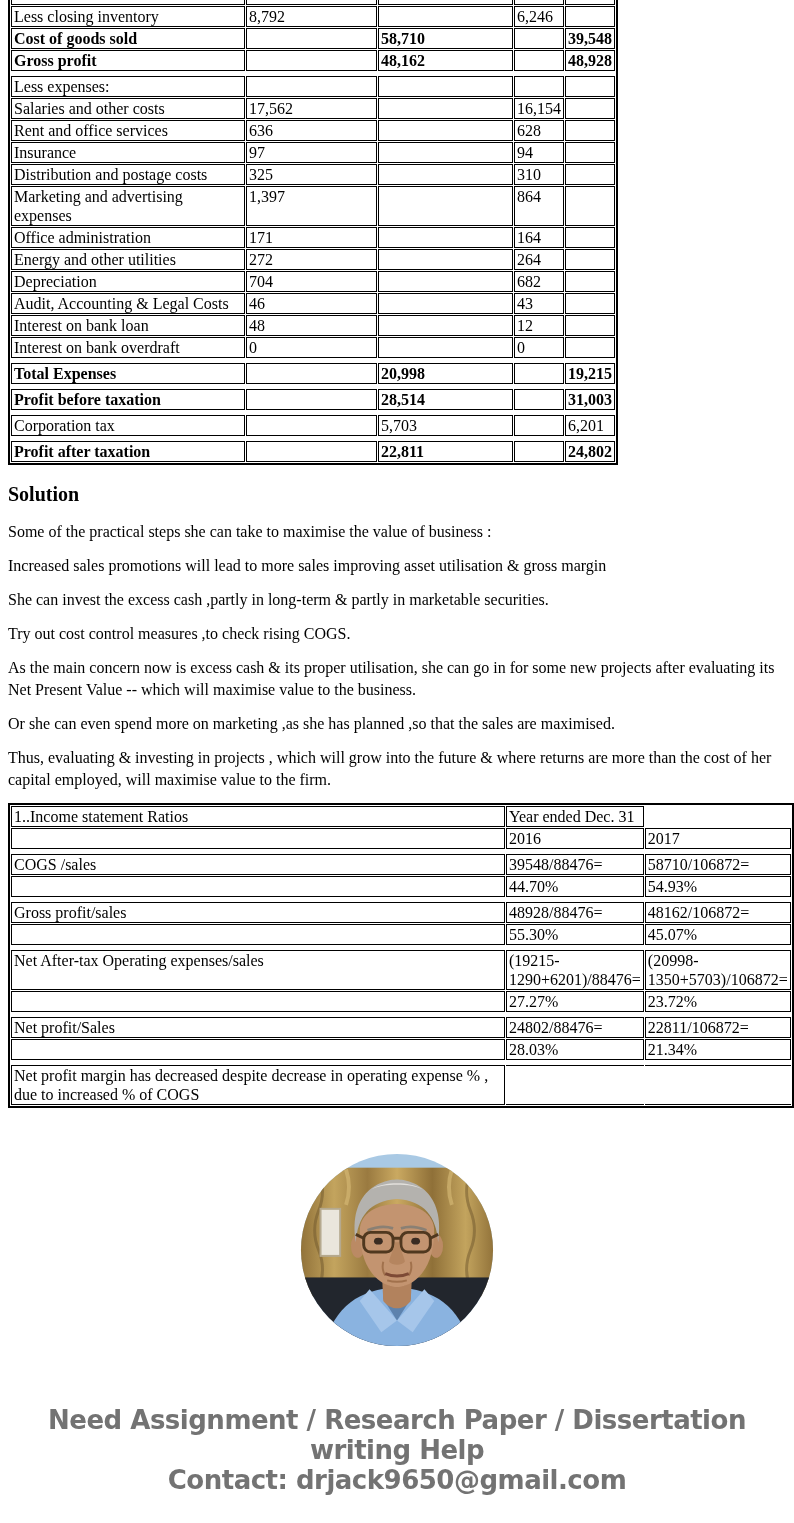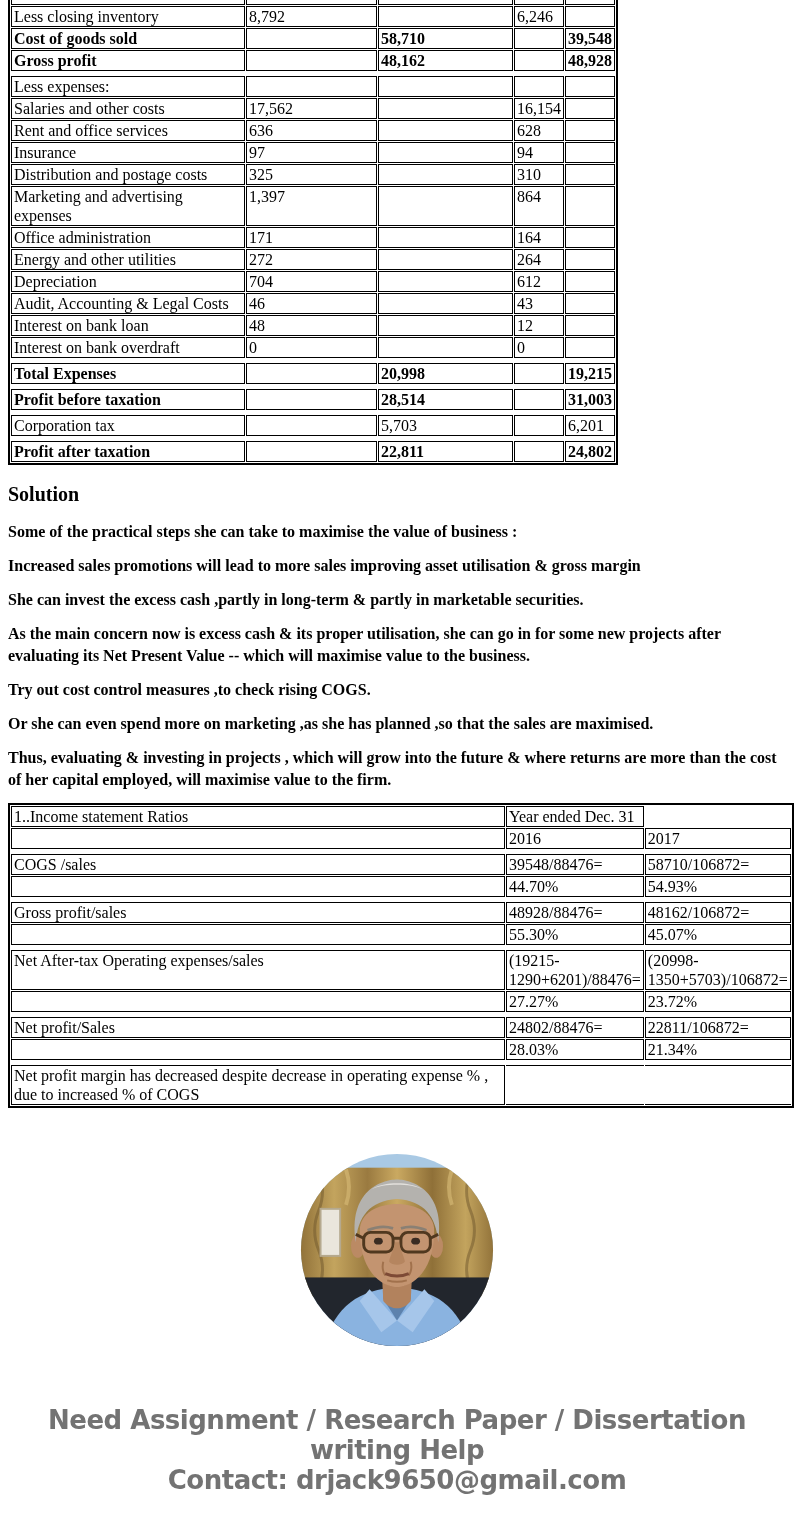--- a/index.html
+++ b/index.html
@@ -1,17 +1,17 @@
 <!DOCTYPE html>
 <html><head>
 <meta charset="utf-8">
 <style>
   html,body{margin:0;padding:0;background:#fff;color:#000;}
   body{width:794px;font-family:"Liberation Serif",serif;padding-bottom:31px;}
-  .content{margin:0 8px;font-weight:bold;}
+  .content{margin:0 8px;}
 
   
   table{border-collapse:separate;border-spacing:1px;border:2px solid #000;margin-left:8px;table-layout:fixed;}
   td{border:1px solid #000;box-sizing:border-box;height:21px;line-height:19px;
      font-size:16px;padding:0 2px;vertical-align:top;overflow:hidden;word-wrap:break-word;}
   tr.bold td{font-weight:bold;}
   tr.spacer td{border:none;height:3px;padding:0;}
   td.nob{border:none;}
   td.tb{border-left:none;border-right:none;}
 
@@ -134,21 +134,21 @@
           <td>Energy and other utilities</td>
           <td>272</td>
           <td></td>
           <td>264</td>
           <td></td>
         </tr>
         <tr>
           <td>Depreciation</td>
           <td>704</td>
           <td></td>
-          <td>612</td>
+          <td>682</td>
           <td></td>
         </tr>
         <tr>
           <td>Audit, Accounting &amp; Legal Costs</td>
           <td>46</td>
           <td></td>
           <td>43</td>
           <td></td>
         </tr>
         <tr>
@@ -224,22 +224,22 @@
       </tbody>
     </table>
 </div>
 
 <h3 class="solution-heading">Solution</h3>
 
 <div class="content">
   <p>Some of the practical steps she can take to maximise the value of business :</p>
   <p>Increased sales promotions will lead to more sales improving asset utilisation &amp; gross margin</p>
   <p>She can invest the excess cash ,partly in long-term &amp; partly in marketable securities.</p>
+  <p>Try out cost control measures ,to check rising COGS.</p>
   <p>As the main concern now is excess cash &amp; its proper utilisation, she can go in for some new projects after evaluating its Net Present Value -- which will maximise value to the business.</p>
-  <p>Try out cost control measures ,to check rising COGS.</p>
   <p>Or she can even spend more on marketing ,as she has planned ,so that the sales are maximised.</p>
   <p>Thus, evaluating &amp; investing in projects , which will grow into the future &amp; where returns are more than the cost of her capital employed, will maximise value to the firm.</p>
 </div>
 
 <table id="t2">
     <tbody>
       <tr>
         <td>1..Income statement Ratios</td>
         <td>Year ended Dec. 31</td>
         <td class="nob"></td>

